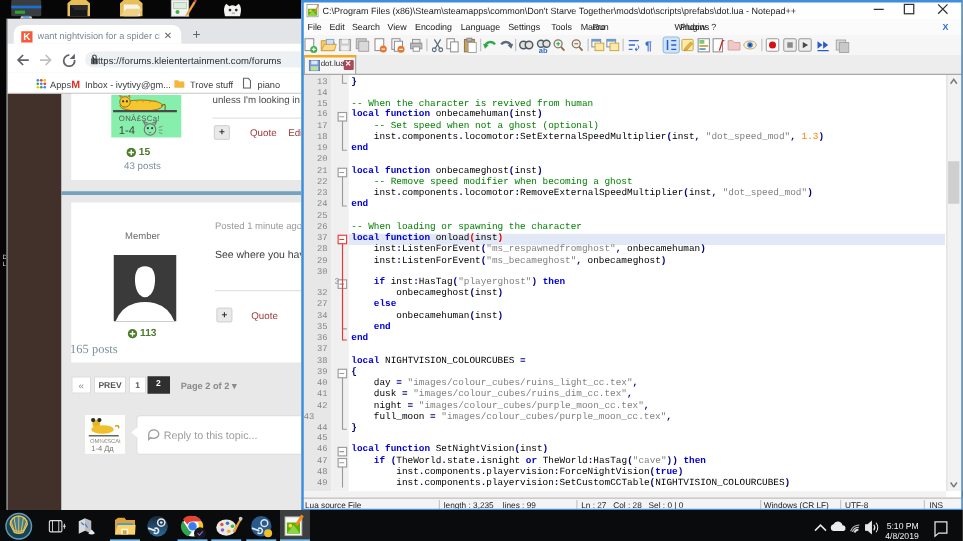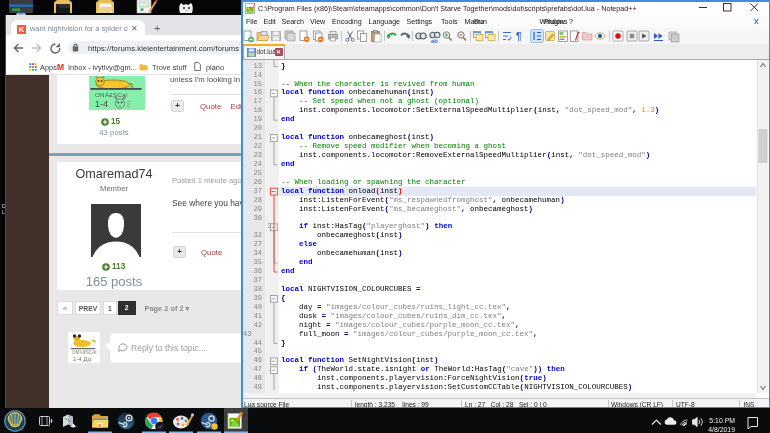--- a/index.html
+++ b/index.html
@@ -90,21 +90,21 @@
         <path d="M42.5 2.2 A4.4 4.4 0 1 0 46.7 6"></path>
       </g>
       <path d="M46.9 1 v4.2 h-4.2 z" fill="#5f6368"></path>
     </svg>
     <div id="cpill"></div>
 
     <svg class="abs" style="left:66px;top:28px;" width="7" height="9" viewBox="0 0 7 9">
       <rect x="0.8" y="3.6" width="5.4" height="4.8" rx="0.7" fill="#5f6368"></rect>
       <path d="M2 4 V2.6 a1.5 1.5 0 0 1 3 0 V4" stroke="#5f6368" stroke-width="1.1" fill="none"></path>
     </svg>
-    <div class="abs" style="left:82px;top:28.5px;width:174px;overflow:hidden;font-size:7.6px;color:#2c2e31;white-space:nowrap;letter-spacing:0.08px;">https://forums.kleientertainment.com/forums</div>
+    <div class="abs" style="left:68px;top:28.5px;width:174px;overflow:hidden;font-size:7.6px;color:#2c2e31;white-space:nowrap;letter-spacing:0.08px;">https://forums.kleientertainment.com/forums</div>
     <div id="cbookmarks"></div>
 
     <svg class="abs" style="left:23px;top:47.5px;" width="8" height="8" viewBox="0 0 8 8">
       <circle cx="1.2" cy="1.2" r="1.1" fill="#4285f4"></circle>
         <circle cx="4" cy="1.2" r="1.1" fill="#ea4335"></circle>
         <circle cx="6.8" cy="1.2" r="1.1" fill="#fbbc05"></circle>
       <circle cx="1.2" cy="4" r="1.1" fill="#34a853"></circle>
         <circle cx="4" cy="4" r="1.1" fill="#4285f4"></circle>
         <circle cx="6.8" cy="4" r="1.1" fill="#ea4335"></circle>
       <circle cx="1.2" cy="6.8" r="1.1" fill="#fbbc05"></circle>
@@ -157,34 +157,33 @@
       <svg class="abs" style="left:95px;top:43.5px;" width="8" height="8" viewBox="0 0 8 8">
           <circle cx="4" cy="4" r="3.8" fill="#4c7d2a"></circle>
           <path d="M4 1.8 v4.4 M1.8 4 h4.4" stroke="#fff" stroke-width="1.1"></path>
         </svg>
       <div class="abs greenrep" style="left:105px;top:42.5px;font-size:8.2px;">15</div>
       <div class="abs grayblue" style="left:50px;top:53.5px;width:116px;text-align:center;font-size:7.8px;">43 posts</div>
 
       <div class="abs" style="left:43px;top:78.5px;width:194px;height:2.5px;background:#74a2bf;"></div>
 
       <div class="panel" style="left:50.5px;top:87.5px;width:186.5px;height:127.5px;"></div>
-      <div class="abs" style="left:50px;top:92px;width:116px;text-align:center;font-size:12.6px;color:#3a3a3a;">Omaremad74</div>
       <div class="abs" style="left:50px;top:109.5px;width:116px;text-align:center;font-size:7.6px;color:#6b6b6b;">Member</div>
       <div class="abs" style="left:85px;top:129px;width:50px;height:53px;background:#3a3a3a;overflow:hidden;">
         <svg width="50" height="53" viewBox="0 0 50 53">
           <path d="M25 9 q8.5 0 8 12 q-0.3 7 -3.5 10.5 q-4.5 4.5 -9 0 q-3.2 -3.5 -3.5 -10.5 q-0.5 -12 8 -12 z" fill="#fff"></path>
           <path d="M1.5 53 Q6 41.5 17 38.5 Q25 36.5 33 38.5 Q44 41.5 48.5 53 Z" fill="#fff"></path>
         </svg>
       </div>
       <svg class="abs" style="left:96px;top:188.5px;" width="8" height="8" viewBox="0 0 8 8">
           <circle cx="4" cy="4" r="3.8" fill="#4c7d2a"></circle>
           <path d="M4 1.8 v4.4 M1.8 4 h4.4" stroke="#fff" stroke-width="1.1"></path>
         </svg>
       <div class="abs greenrep" style="left:106px;top:187.5px;font-size:8.2px;">113</div>
-      <div class="abs grayblue" style="left:50px;top:199px;width:116px;text-align:center;font-size:13px;">165 posts</div>
+      <div class="abs grayblue" style="left:50px;top:199px;width:116px;font-size:10px;font-family:Liberation Serif, serif;">165 posts</div>
       <div class="abs" style="left:166px;top:101.5px;font-size:7.6px;color:#9a9a9a;">Posted 1 minute ago</div>
       <div class="abs" style="left:166px;top:123px;font-size:8.4px;color:#3c3c3c;white-space:nowrap;">See where you have</div>
       <div class="abs" style="left:166px;top:157.5px;width:71px;height:1px;background:#e2e2e2;"></div>
       <div class="abs" style="left:167px;top:171.5px;width:13px;height:11.5px;background:#e9e9e9;border:1px solid #d5d5d5;border-radius:2px;color:#333;font-size:8px;text-align:center;line-height:10px;font-weight:bold;">+</div>
       <div class="abs maroon" style="left:195px;top:173.5px;font-size:7.8px;">Quote</div>
 
       <div class="abs" style="left:51px;top:226px;width:16px;height:14.5px;background:#fff;border:1px solid #dcdcdc;color:#888;font-size:8px;text-align:center;line-height:14px;">«</div>
       <div class="abs" style="left:69px;top:226px;width:26px;height:14.5px;background:#fff;border:1px solid #dcdcdc;color:#555;font-size:6.8px;text-align:center;line-height:14.5px;font-weight:bold;">PREV</div>
       <div class="abs" style="left:97px;top:226px;width:14px;height:14.5px;background:#fff;border:1px solid #dcdcdc;color:#555;font-size:6.8px;text-align:center;line-height:14.5px;font-weight:bold;">1</div>
       <div class="abs" style="left:112px;top:226px;width:17.5px;height:14.5px;background:#2f2f2f;color:#fff;font-size:6.8px;text-align:center;line-height:14.5px;font-weight:bold;">2</div>

